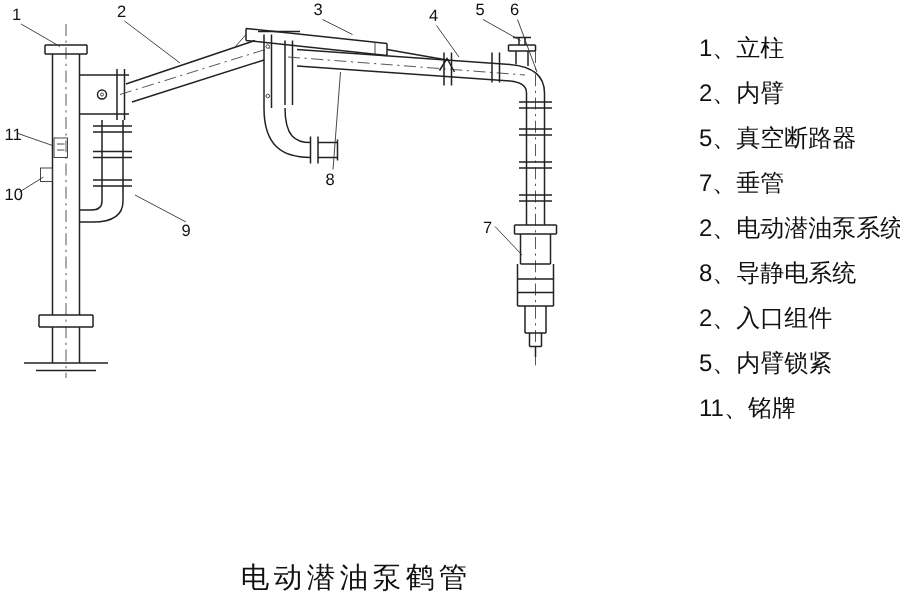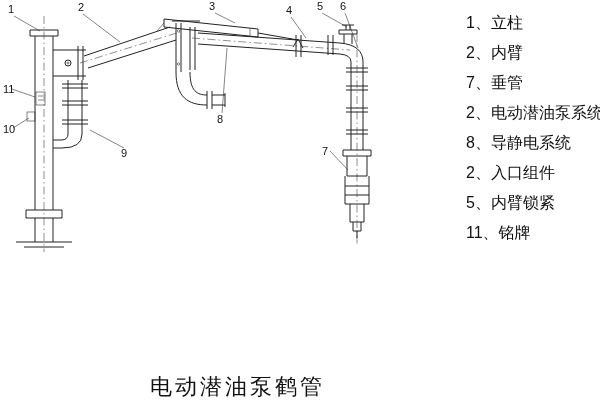--- a/index.html
+++ b/index.html
@@ -9,28 +9,28 @@
     font-family:"Liberation Sans","DejaVu Sans",sans-serif;
   }
   .canvas{position:absolute;inset:0;}
   svg{position:absolute;left:0;top:0;}
   .ln{stroke:#222222;stroke-width:1;fill:none;}
   .thin{stroke:#333333;stroke-width:0.6;fill:none;}
   .dash{stroke:#444444;stroke-width:0.6;fill:none;stroke-dasharray:8 3 1.5 3;}
   .leader{stroke:#333333;stroke-width:0.6;}
   .callout{font-size:11px;fill:#111111;font-family:"Liberation Sans",sans-serif;}
   .legend{
-    position:absolute;left:466px;top:8px;width:132px;
+    position:absolute;left:466px;top:18px;width:132px;
   }
   .legend-item{
     font-size:16px;line-height:30px;white-space:nowrap;color:#111111;
   }
   .title{
     position:absolute;left:130px;top:372px;width:215px;text-align:center;
-    font-size:22px;letter-spacing:3px;color:#111111;
+    font-size:19px;letter-spacing:3px;color:#111111;
   }
 </style>
 </head>
 <body>
 
 <div class="canvas">
 
   <svg width="465" height="270" viewBox="0 0 465 270">
 
     <g>
@@ -147,20 +147,21 @@
         <line x1="13" y1="128" x2="29" y2="118" class="leader"></line>
         <text x="3" y="133" class="callout">10</text>
         <line x1="12" y1="89" x2="35" y2="97" class="leader"></line>
         <text x="3" y="93" class="callout">11</text>
       </g>
   </svg>
 
   <div class="legend">
       <div class="legend-item">1、立柱</div>
       <div class="legend-item">2、内臂</div>
+      <div class="legend-item">5、真空断路器</div>
       <div class="legend-item">7、垂管</div>
       <div class="legend-item">2、电动潜油泵系统</div>
       <div class="legend-item">8、导静电系统</div>
       <div class="legend-item">2、入口组件</div>
       <div class="legend-item">5、内臂锁紧</div>
       <div class="legend-item">11、铭牌</div>
     </div>
 
   <div class="title">电动潜油泵鹤管</div>
 </div>

